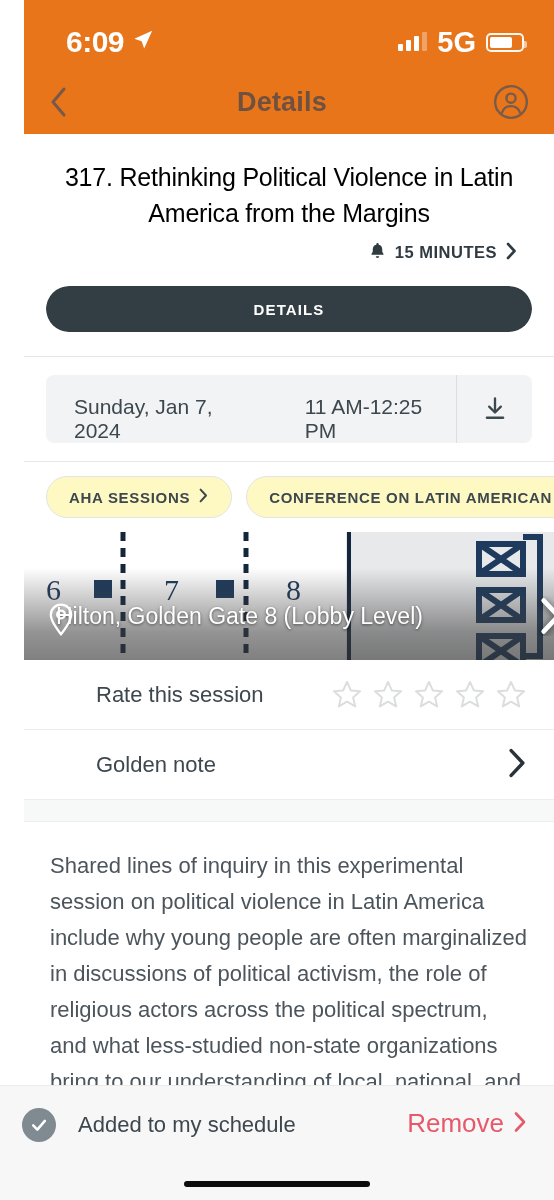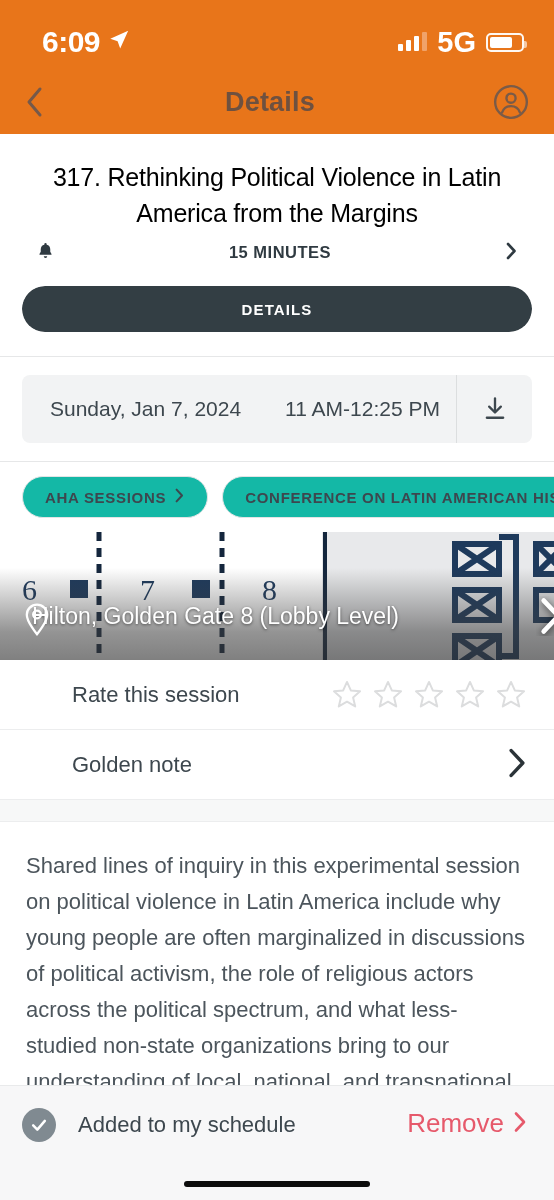--- a/index.html
+++ b/index.html
@@ -2,21 +2,21 @@
 <html><head>
 <meta charset="utf-8">
 <style>
   * { box-sizing: border-box; margin: 0; padding: 0; }
   html, body {
     width: 554px; height: 1200px;
     font-family: "Liberation Sans", sans-serif;
     background: #ffffff;
     overflow: hidden;
   }
-  #app { position: relative; width: 554px; height: 1200px; background:#fff; }
+  #app { position: relative; width: 554px; height: 1200px; background:#fff;padding-left:24px; }
 
   
   .statusbar {
     height: 70px; background: #E8751A;
     display: flex; align-items: center; justify-content: space-between;
     padding: 14px 30px 0 42px;
   }
   .sb-left { display:flex; align-items:center; gap:8px; }
   .sb-time { color:#fff; font-size:30px; font-weight:600; letter-spacing:-0.5px; }
   .loc-arrow { display:block; }
@@ -41,21 +41,21 @@
   .nav-title { font-size:27px; font-weight:600; color:#6E5140; letter-spacing:.2px; }
   .nav-btn { display:flex; align-items:center; justify-content:center; cursor:pointer; }
 
   
   .titleblock { padding: 26px 36px 0; text-align:center; }
   .sess-title {
     font-size:25px; line-height:1.42; color:#000000; font-weight:400;
     letter-spacing:-0.2px;
   }
   .reminder {
-    margin-top: 10px; display:flex; align-items:center; justify-content:space-between; gap:8px;
+    margin-top: 10px; display:flex; align-items:center; justify-content:flex-end; gap:8px;
     cursor:pointer;
   }
   .reminder .rtxt { font-size:16.5px; font-weight:700; color:#2F3A41; letter-spacing:.5px; }
 
   
   .segwrap { padding: 22px 22px 0; }
   .seg {
     background:#EEEFF0; border-radius:24px; display:flex; height:46px; padding:0;
     overflow:hidden;
   }
@@ -67,34 +67,34 @@
 
   .hr { height:1px; background:#E6E7E8; margin-top:24px; }
 
   
   .daterow { padding: 18px 22px 0; }
   .datecard {
     background:#F2F3F4; border-radius:8px; height:68px; display:flex; align-items:stretch;
     overflow:hidden;
   }
   .datecard .dcmain {
-    flex:1; display:flex; align-items:center; gap:44px; padding-left:28px;
+    flex:1; display:flex; align-items:flex-end; gap:44px; padding-left:28px;
   }
   .dc-date, .dc-time { font-size:21px; color:#3D474E; }
   .dc-dl { width:76px; display:flex; align-items:center; justify-content:center;
     border-left:1px solid #DCDEDF; cursor:pointer; }
 
   .hr2 { height:1px; background:#E6E7E8; margin-top:18px; }
 
   
   .chips { padding: 14px 22px 0; display:flex; gap:14px; white-space:nowrap; }
   .chip {
     border:1px solid #E3E4E5; border-radius:22px; height:42px; display:flex;
     align-items:center; gap:8px; padding:0 22px; font-size:15px; font-weight:700;
-    color:#3D474E; letter-spacing:.7px; cursor:pointer; background:#14b8a6; flex:none;
+    color:#3D474E; letter-spacing:.7px; cursor:pointer; background:#fef9c3; flex:none;
   }
 
   
   .map { position:relative; height:128px; margin-top:14px; overflow:hidden;
     background:#ffffff; cursor:pointer; }
   .map svg { position:absolute; left:0; top:0; }
   .map-shade {
     position:absolute; inset:0;
     background:linear-gradient(to bottom, rgba(255,255,255,0) 28%, rgba(60,60,60,.55) 78%, rgba(50,50,50,.62) 100%);
     pointer-events:none;

